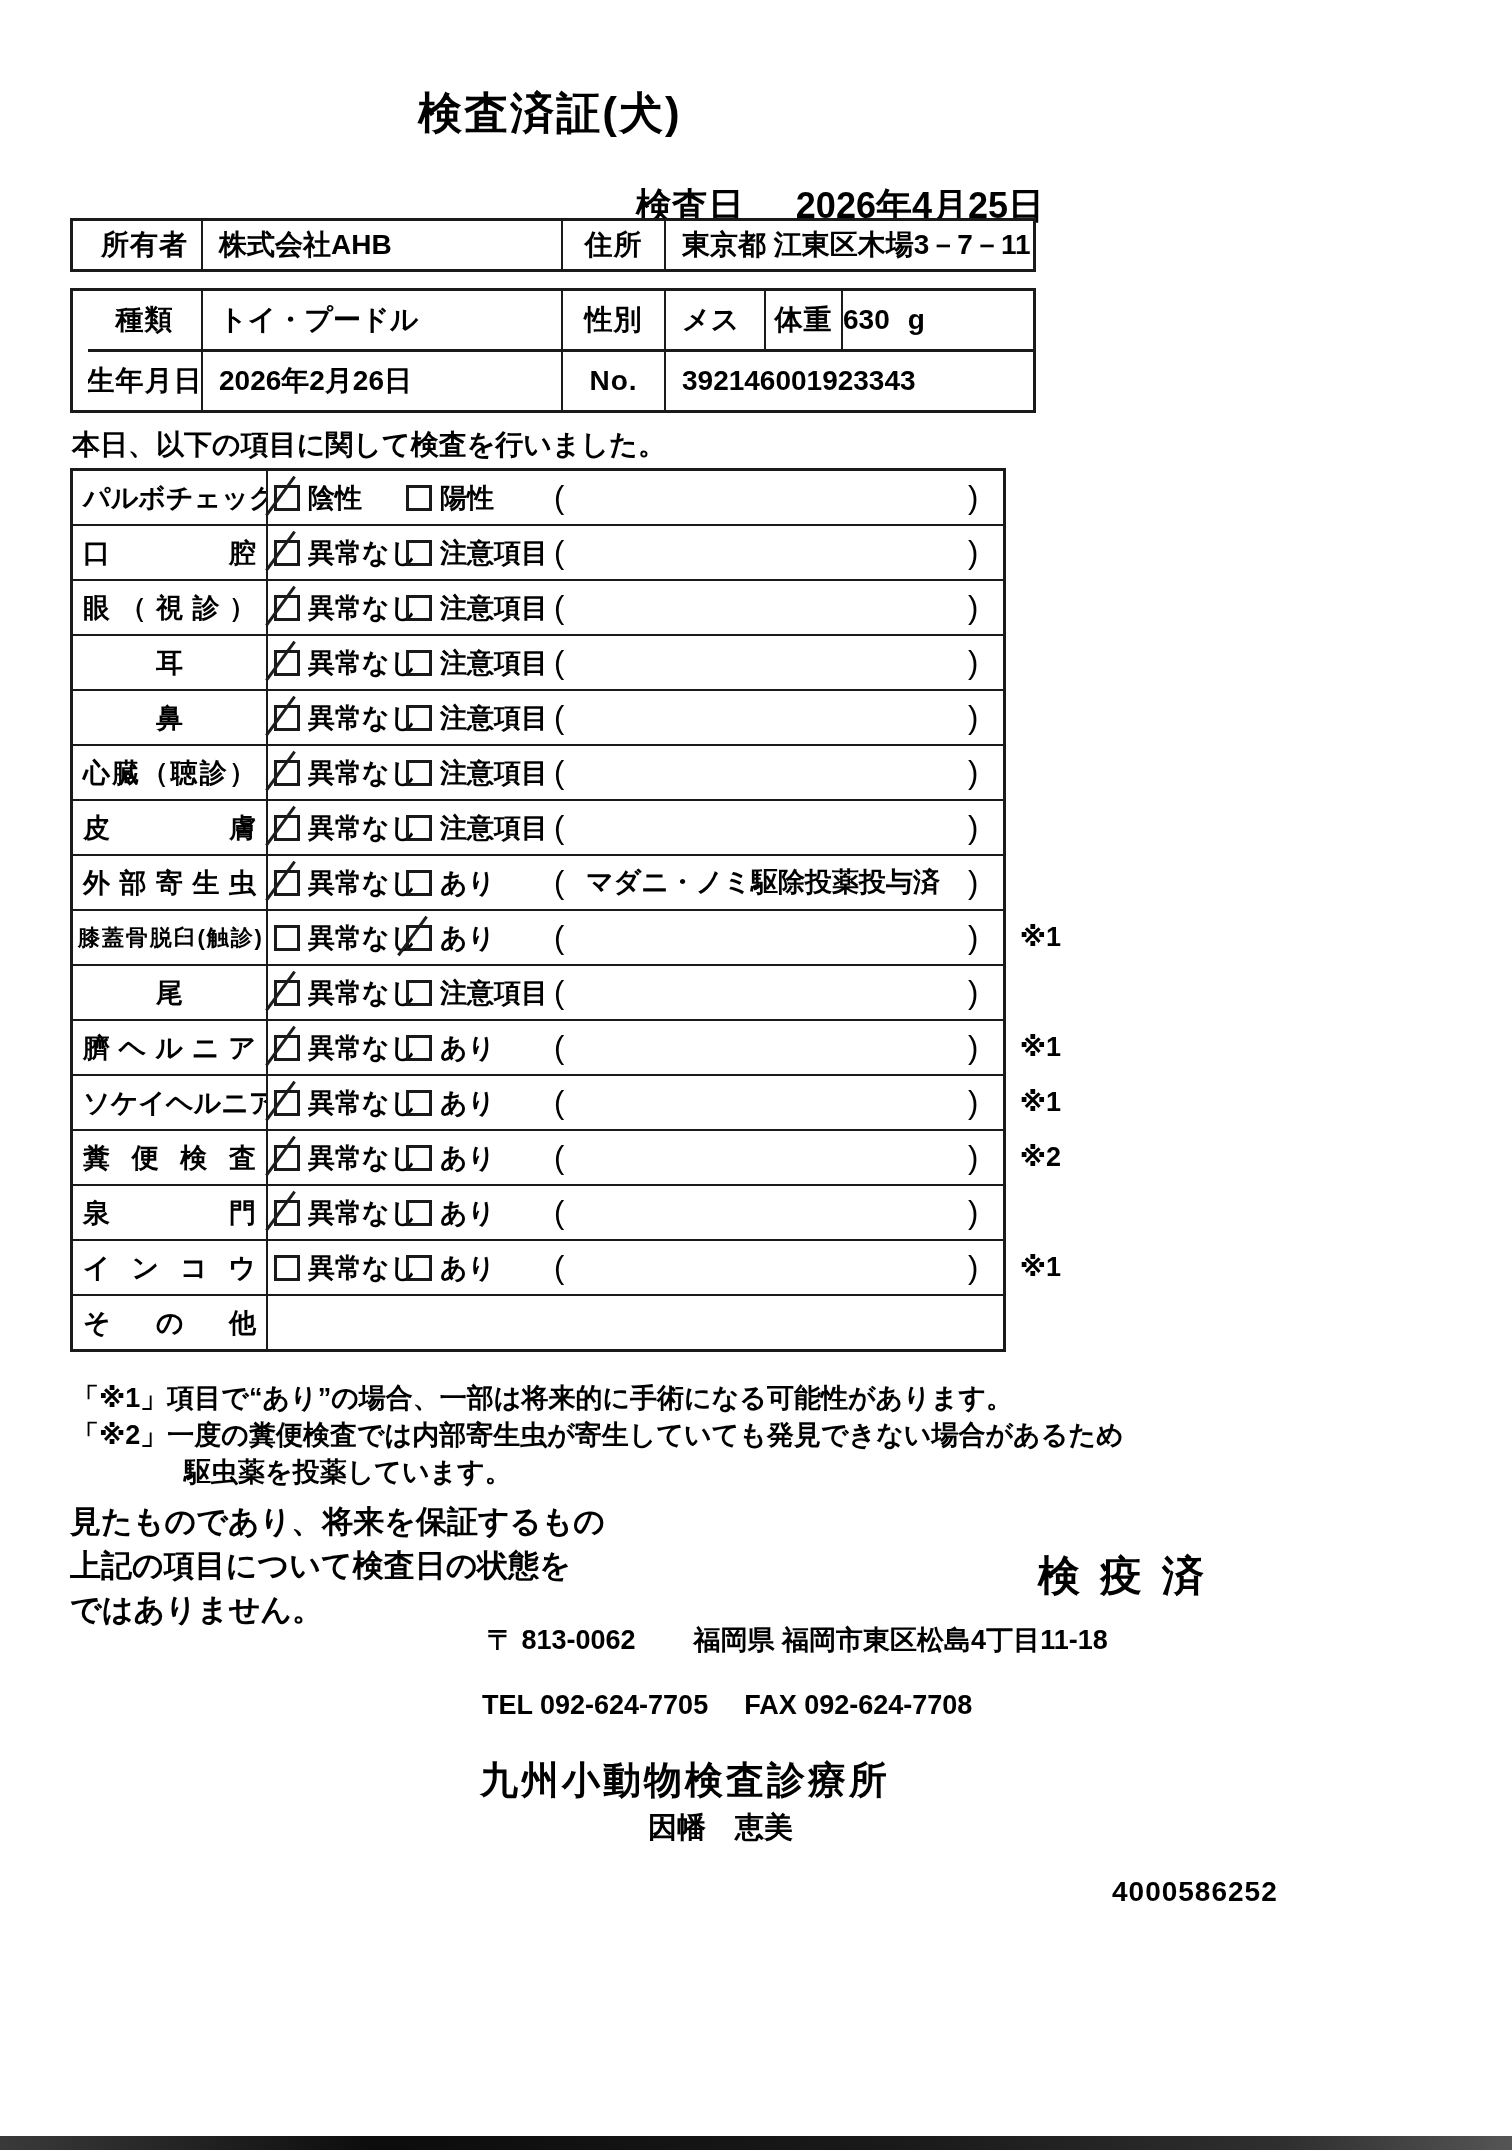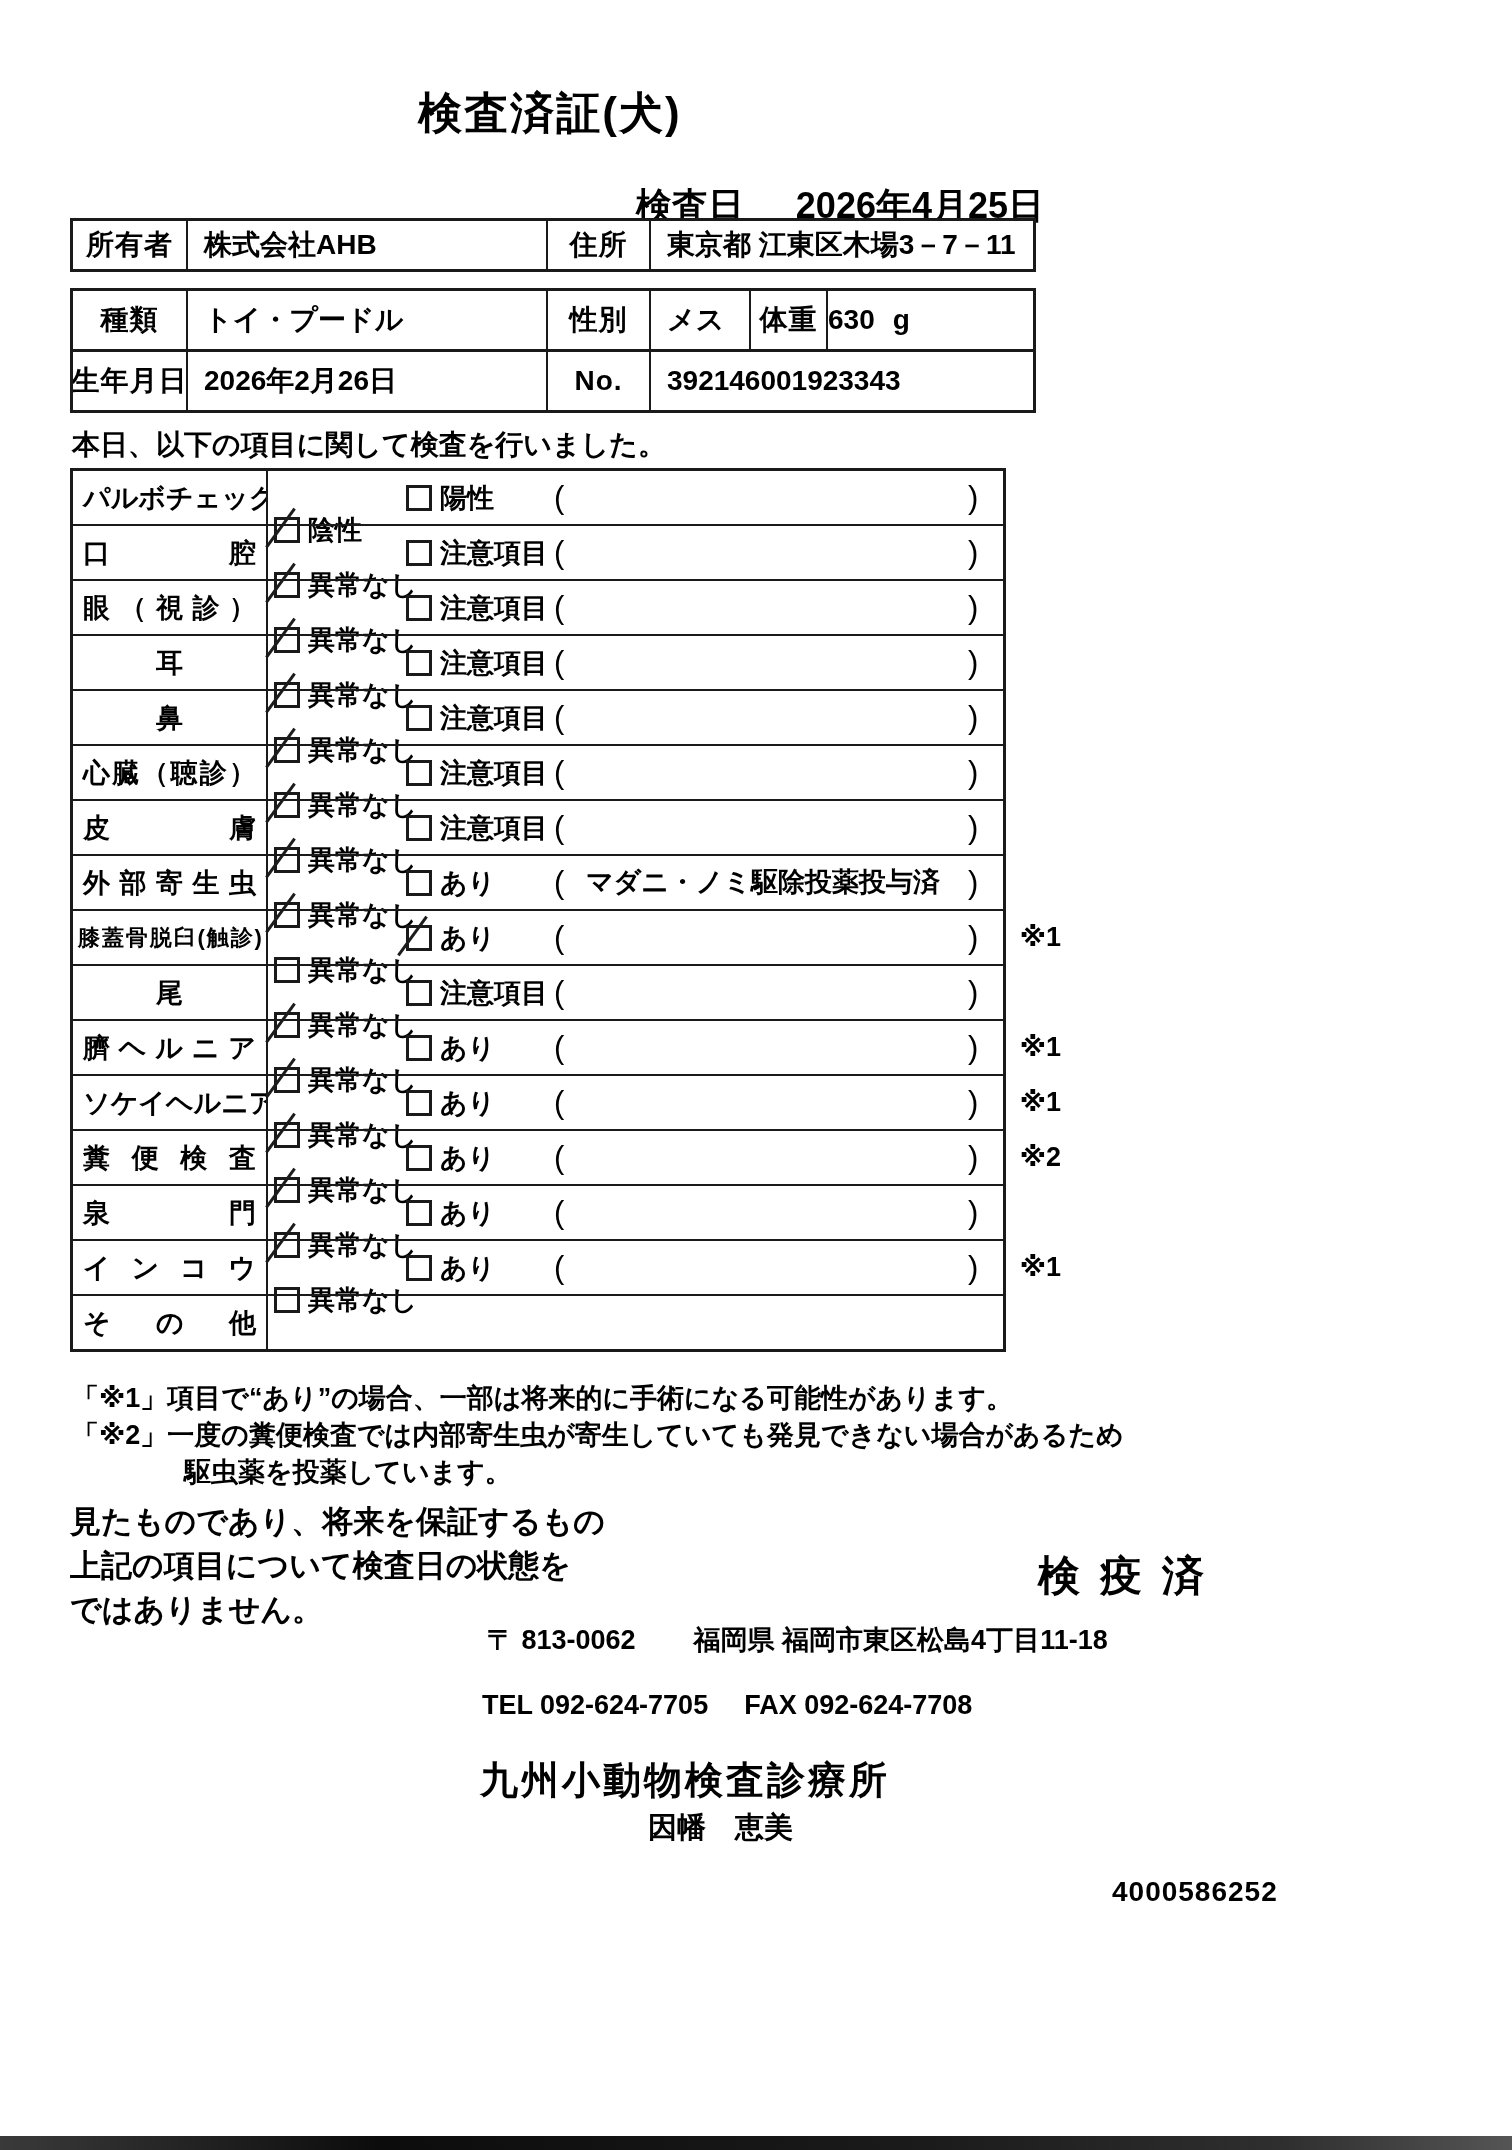--- a/index.html
+++ b/index.html
@@ -8,21 +8,21 @@
 
   .title{position:absolute;top:84px;left:70px;width:960px;text-align:center;
          font-size:44px;font-weight:700;letter-spacing:2px;}
 
   .insp-row{position:absolute;top:182px;left:84px;width:960px;height:34px;
             font-size:36px;font-weight:700;}
   .insp-label{position:absolute;left:552px;}
   .insp-value{position:absolute;right:0;}
 
   .box{position:absolute;left:70px;border:3px solid #1a1a1a;background:#fff;}
-  .grid{display:grid;}
+  .grid{display:grid;margin-left:15px;}
   .cell{border-right:2.5px solid #1a1a1a;display:flex;align-items:center;
         font-size:28px;font-weight:700;white-space:nowrap;overflow:hidden;}
   .cell.last{border-right:none;}
   .cell.lab{justify-content:center;letter-spacing:1px;}
   .cell.val{padding-left:16px;}
 
   .owner-tbl{top:218px;width:960px;}
   .owner-tbl .grid{grid-template-columns:115px 360px 103px 1fr;}
   .owner-tbl .cell{height:48px;}
 
@@ -36,21 +36,21 @@
 
   .main-tbl{top:468px;width:930px;border:3px solid #1a1a1a;background:#fff;}
   .trow{position:relative;display:grid;grid-template-columns:195px 1fr;height:53px;}
   .trow + .trow{border-top:2.5px solid #1a1a1a;}
   .tname{border-right:2.5px solid #1a1a1a;display:flex;justify-content:space-between;
          align-items:center;padding:0 10px;font-size:27px;font-weight:700;overflow:hidden;}
   .tname.single{justify-content:center;}
   .tname.long{font-size:22px;letter-spacing:-1px;padding:0 5px;}
   .topts{position:relative;font-size:27px;font-weight:700;}
   .opt{position:absolute;top:0;height:53px;display:flex;align-items:center;gap:8px;}
-  .opt1{left:6px;margin-top:32px;}
+  .opt1{left:6px;}
   .opt2{left:138px;}
   .checkbox{position:relative;width:20px;height:20px;border:3px solid #1a1a1a;flex:0 0 auto;}
   .checkbox.checked::after{content:'';position:absolute;left:2px;top:-16px;width:3px;height:48px;
                            background:#1c1c1c;transform:rotate(36deg);}
   .popen,.pclose{position:absolute;top:0;line-height:53px;font-size:31px;font-weight:400;}
   .popen{left:286px;}
   .pclose{left:700px;}
   .pnote{position:absolute;left:300px;width:390px;top:0;line-height:53px;text-align:center;
          font-size:27px;font-weight:700;white-space:nowrap;}
   .rmark{position:absolute;right:-58px;top:0;line-height:53px;font-size:27px;font-weight:700;}

